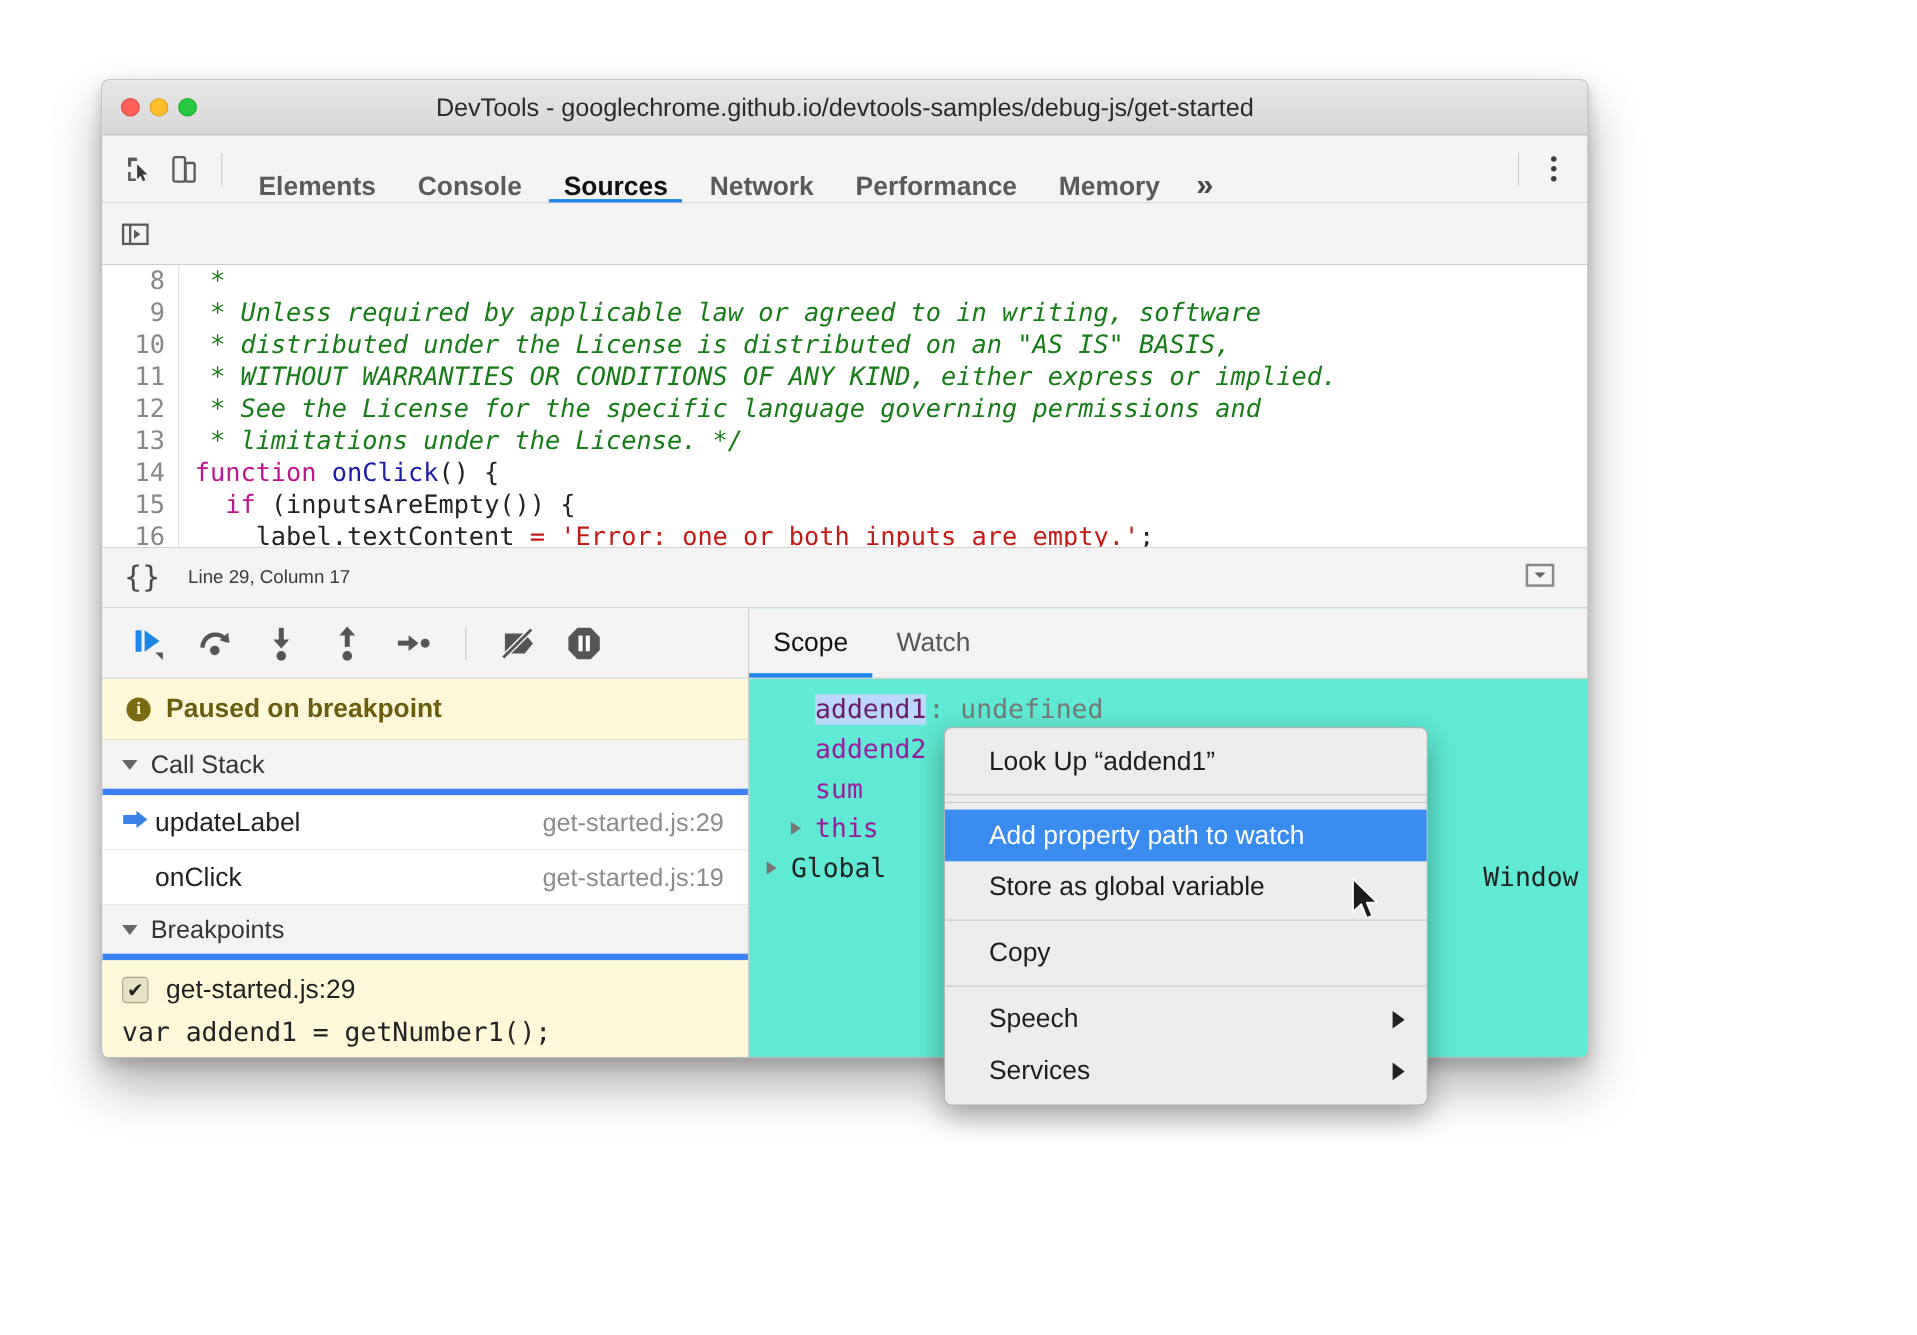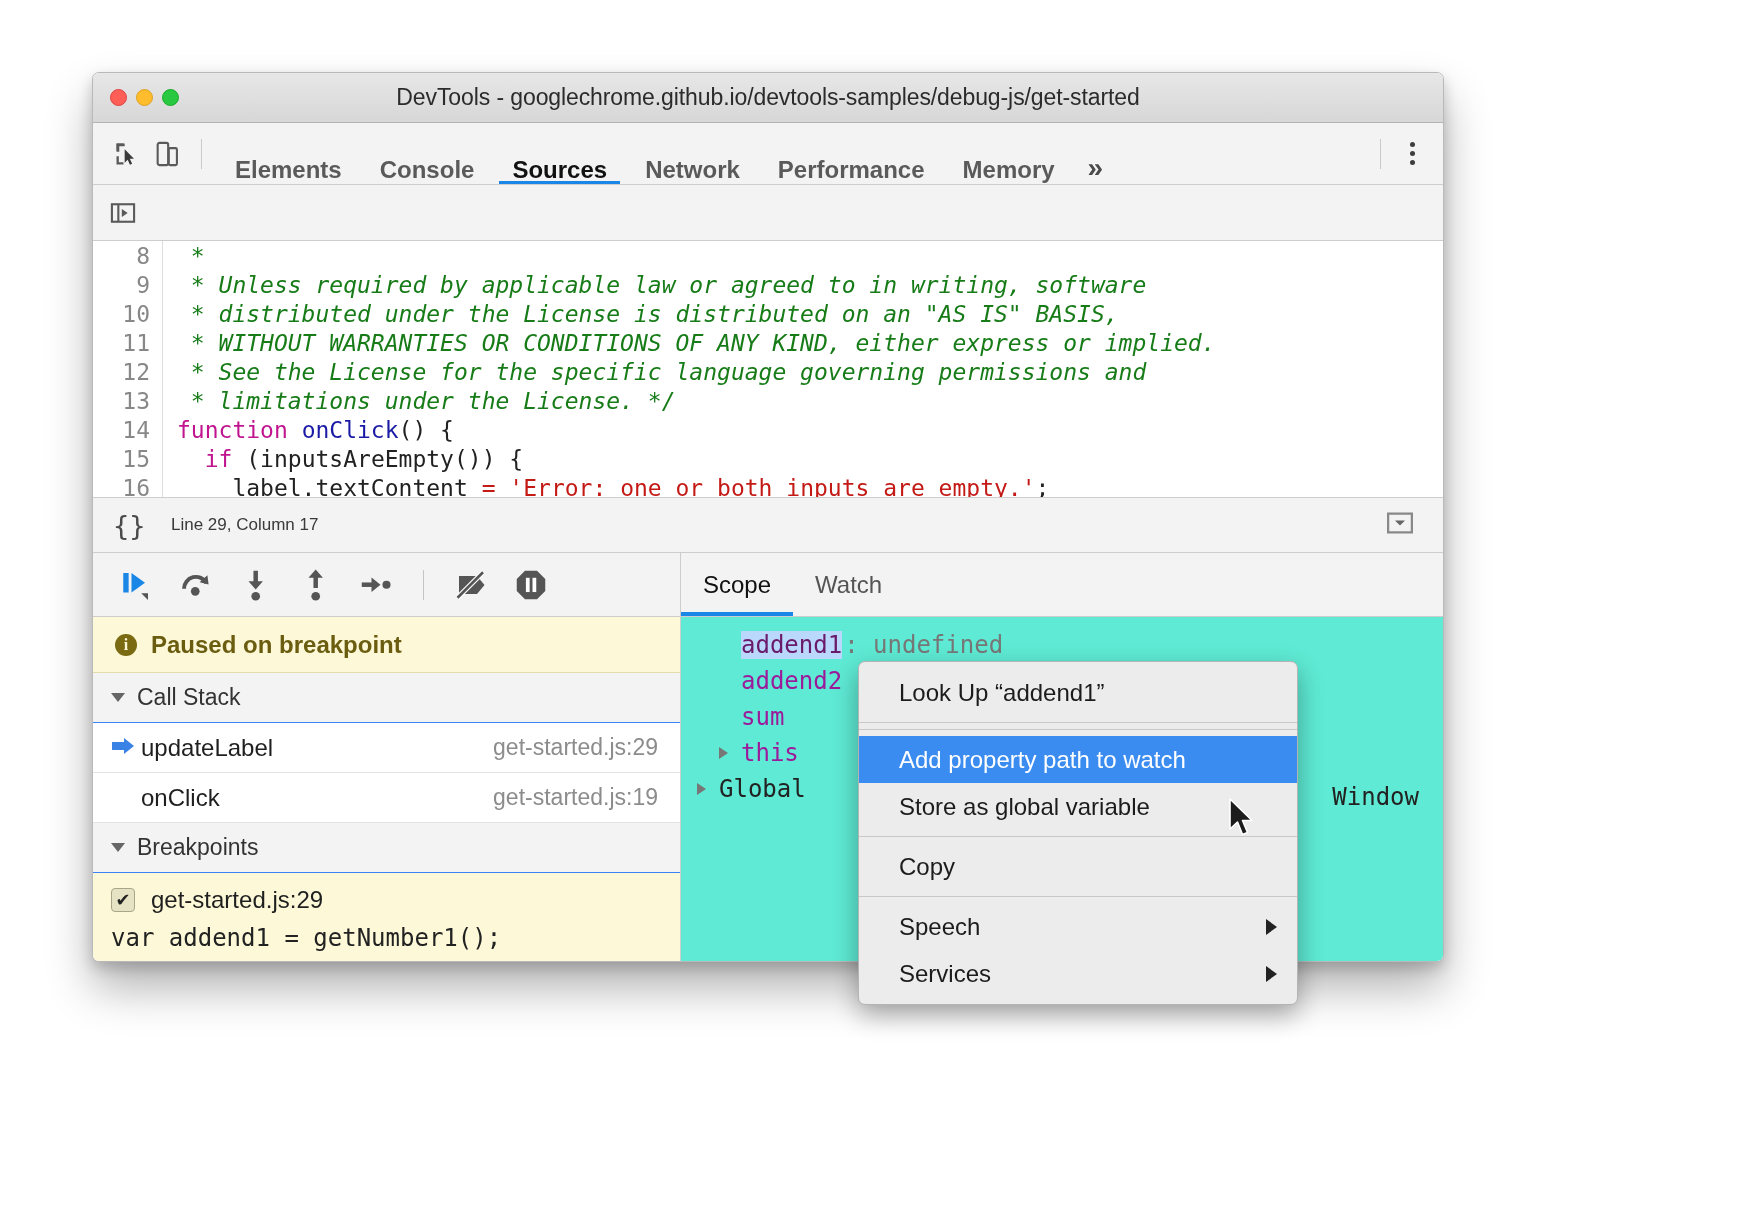--- a/index.html
+++ b/index.html
@@ -148,21 +148,21 @@
   .paused-ico {
     width: 22px; height: 22px; border-radius: 50%; background: #7a6a12;
     color: #fdf9d8; font-size: 16px; font-weight: bold;
     display: flex; align-items: center; justify-content: center;
     font-family: "Liberation Serif", serif;
   }
   .paused-txt { font-size: 24px; font-weight: bold; color: #6b5d10; }
 
   .section-head {
     flex: 0 0 50px; height: 50px; background: #f3f3f3;
-    border-bottom: 1px solid #3b82f6;
+    border-bottom: 6px solid #3b82f6;
     display: flex; align-items: center; gap: 12px; padding-left: 18px;
     cursor: pointer;
   }
   .tri { width: 0; height: 0; border-left: 9px solid #666; border-top: 6px solid transparent; border-bottom: 6px solid transparent; }
   .tri.down { border-left: 7px solid transparent; border-right: 7px solid transparent; border-top: 9px solid #666; border-bottom: none; }
   .section-title { font-size: 23px; color: #333; }
 
   .cs-row {
     flex: 0 0 50px; height: 50px; display: flex; align-items: center;
     border-bottom: 1px solid #e4e4e4; background: #fff; cursor: pointer;
@@ -203,21 +203,21 @@
   .sc-row { display: flex; align-items: center; height: 36px; font-size: 24px; padding-left: 16px; }
   .sc-tri { width: 22px; flex: 0 0 22px; display: flex; align-items: center; }
   .sc-tri .t-r { width: 0; height: 0; border-left: 9px solid #777; border-top: 6px solid transparent; border-bottom: 6px solid transparent; }
   .sc-tri .t-d { width: 0; height: 0; border-left: 7px solid transparent; border-right: 7px solid transparent; border-top: 9px solid #777; }
   .sc-label { color: #222; }
   .sc-prop { color: #9b1b9b; }
   .sc-prop.sel { background: #b9d8fb; color: #6a1a6a; }
   .sc-val { color: #777; margin-left: 2px; }
   .sc-indent { padding-left: 60px; }
   .sc-indent2 { padding-left: 38px; }
-  .win-val { position: absolute; right: 24px; font-family: "DejaVu Sans Mono", monospace; font-size: 24px; color: #222; margin-top: 15px; }
+  .win-val { position: absolute; right: 8px; font-family: "DejaVu Sans Mono", monospace; font-size: 24px; color: #222; margin-top: 15px; }
 
   
   .ctxmenu {
     position: absolute; left: 858px; top: 661px; width: 440px;
     background: #ececec; border: 1px solid #b4b4b4; border-radius: 7px;
     box-shadow: 0 10px 26px rgba(0,0,0,.33);
     padding: 7px 0; z-index: 50;
     font-family: "Liberation Sans", sans-serif;
   }
   .ctx-item {

